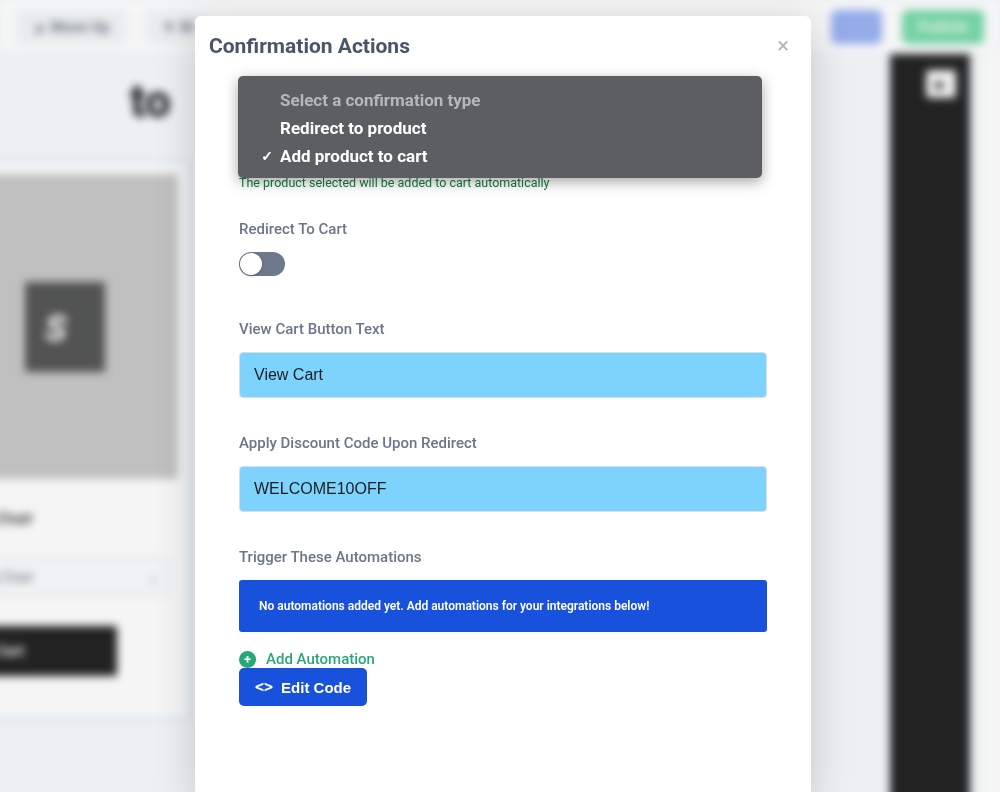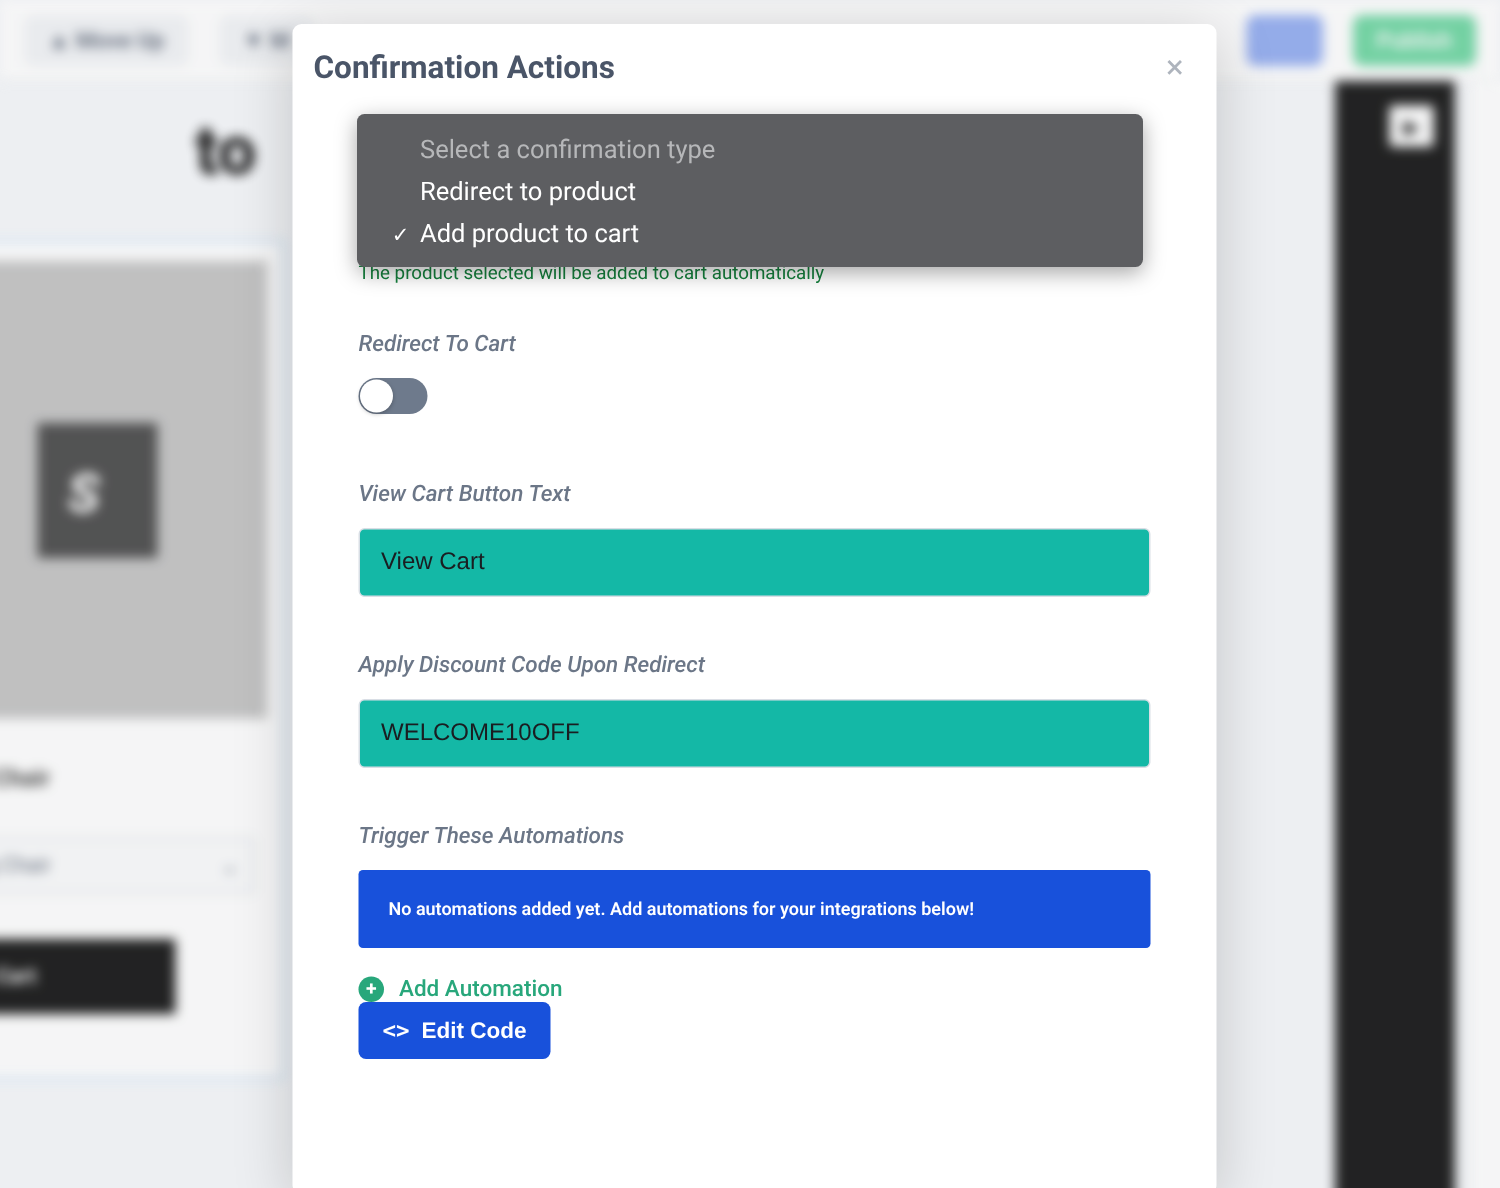--- a/index.html
+++ b/index.html
@@ -186,20 +186,21 @@
   .dropdown {
     position: absolute;
     top: 76px;
     left: 238px;
     width: 524px;
     background: #5d5e61;
     border-radius: 5px;
     box-shadow: 0 4px 14px rgba(0,0,0,0.35);
     padding: 10px 0 8px;
     z-index: 50;
+    font-weight: bold;
   }
   .dropdown-item {
     color: #fff;
     font-size: 17px;
     padding: 4px 22px 4px 22px;
     cursor: pointer;
     display: flex;
     align-items: center;
     gap: 6px;
   }
@@ -235,21 +236,20 @@
     font-size: 12.5px;
     color: #15803d;
   }
 
   .section-label {
     font-size: 15px;
     color: #6b7687;
     font-weight: 500;
     margin-top: 30px;
     margin-bottom: 14px;
-    font-style: italic;
   }
 
   
   .toggle {
     width: 46px;
     height: 24px;
     background: #6e7a8c;
     border-radius: 14px;
     position: relative;
     cursor: pointer;
@@ -266,21 +266,21 @@
   }
 
   .text-input {
     width: 100%;
     height: 46px;
     border: 1px solid #d9dee5;
     border-radius: 4px;
     padding: 0 14px;
     font-size: 16px;
     color: #1a1d21;
-    background: #14b8a6;
+    background: #7dd3fc;
   }
 
   .alert-box {
     background: #1851db;
     color: #fff;
     border-radius: 3px;
     padding: 18px 20px;
     font-size: 12px;
     font-weight: 600;
     line-height: 1.35;

